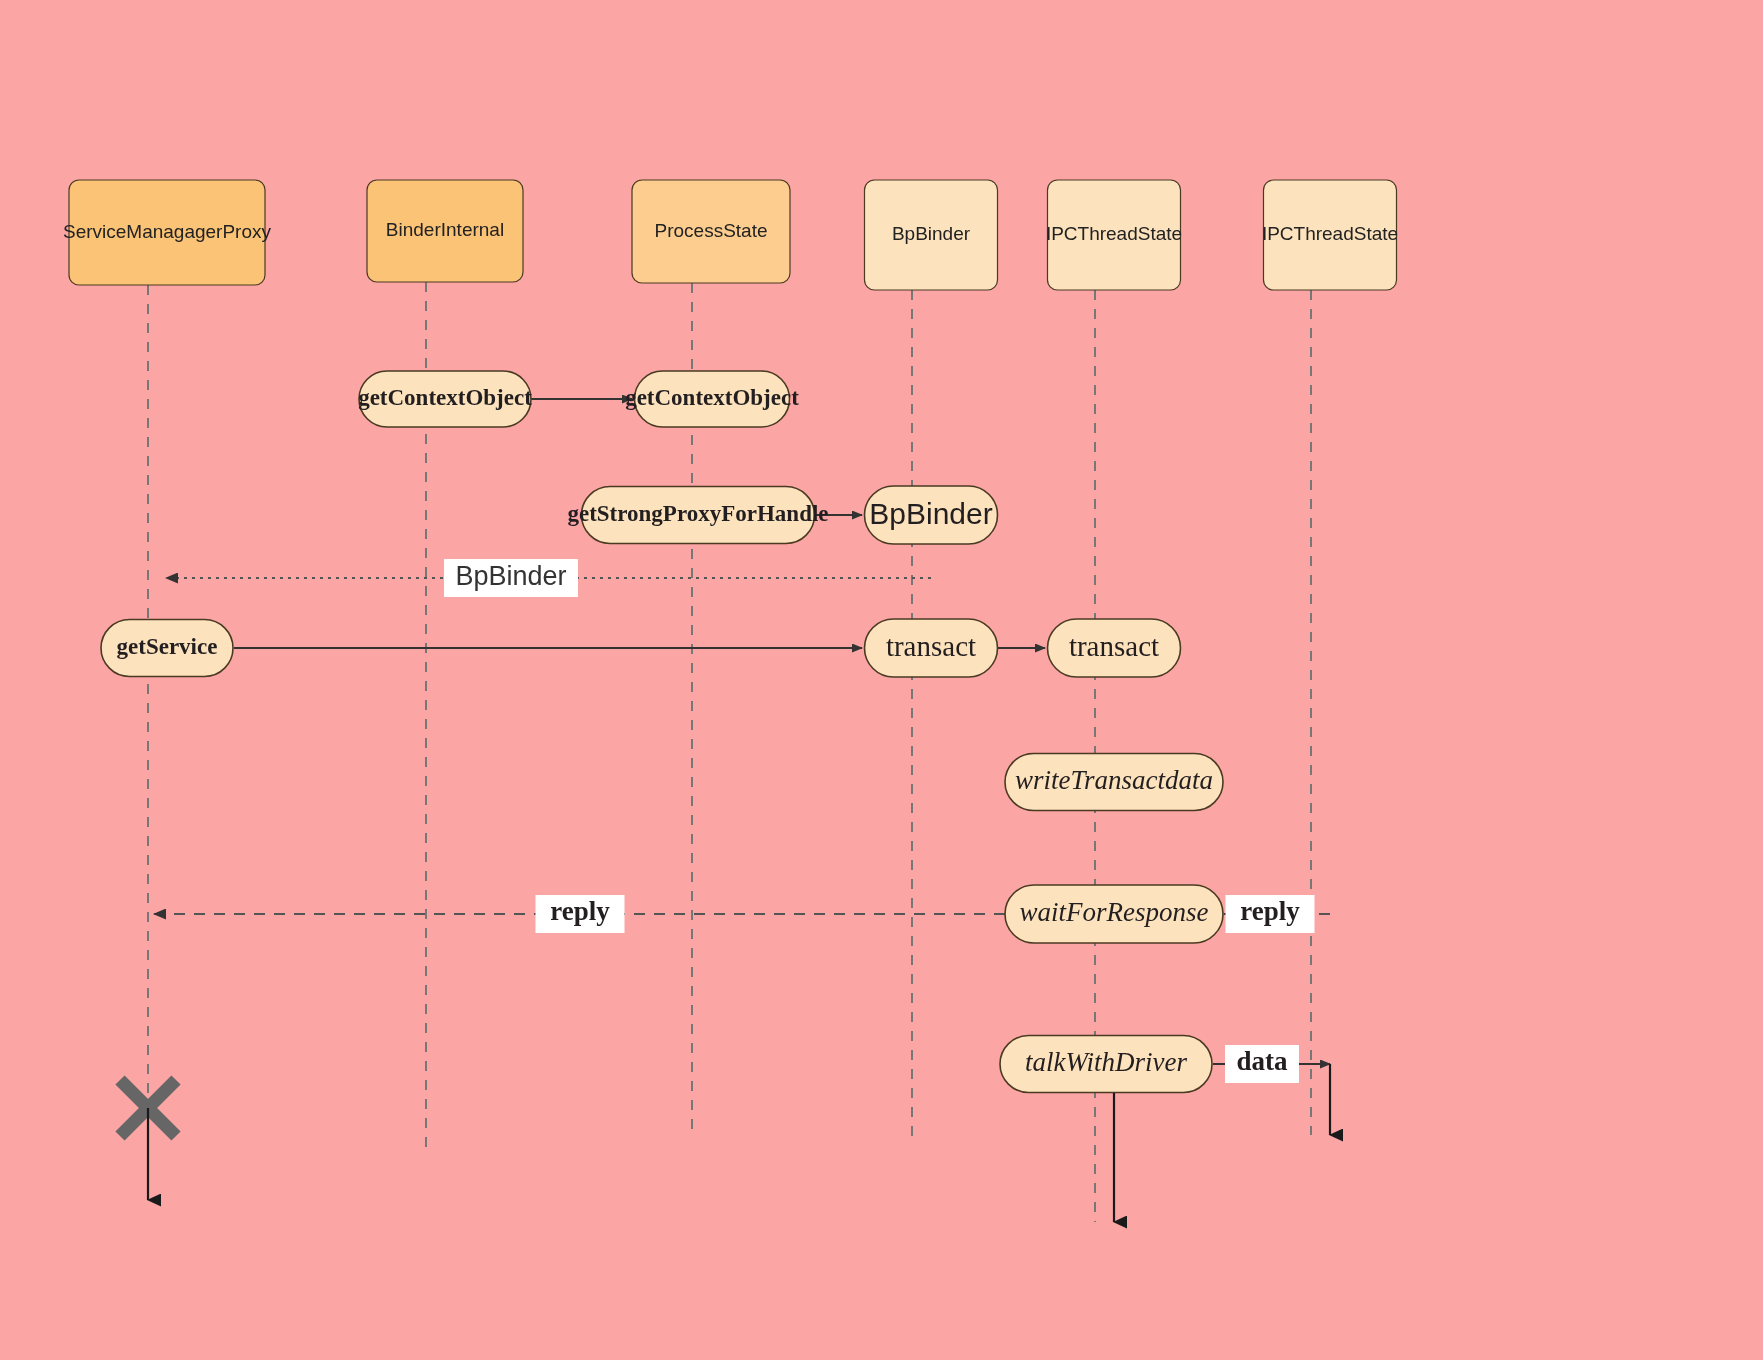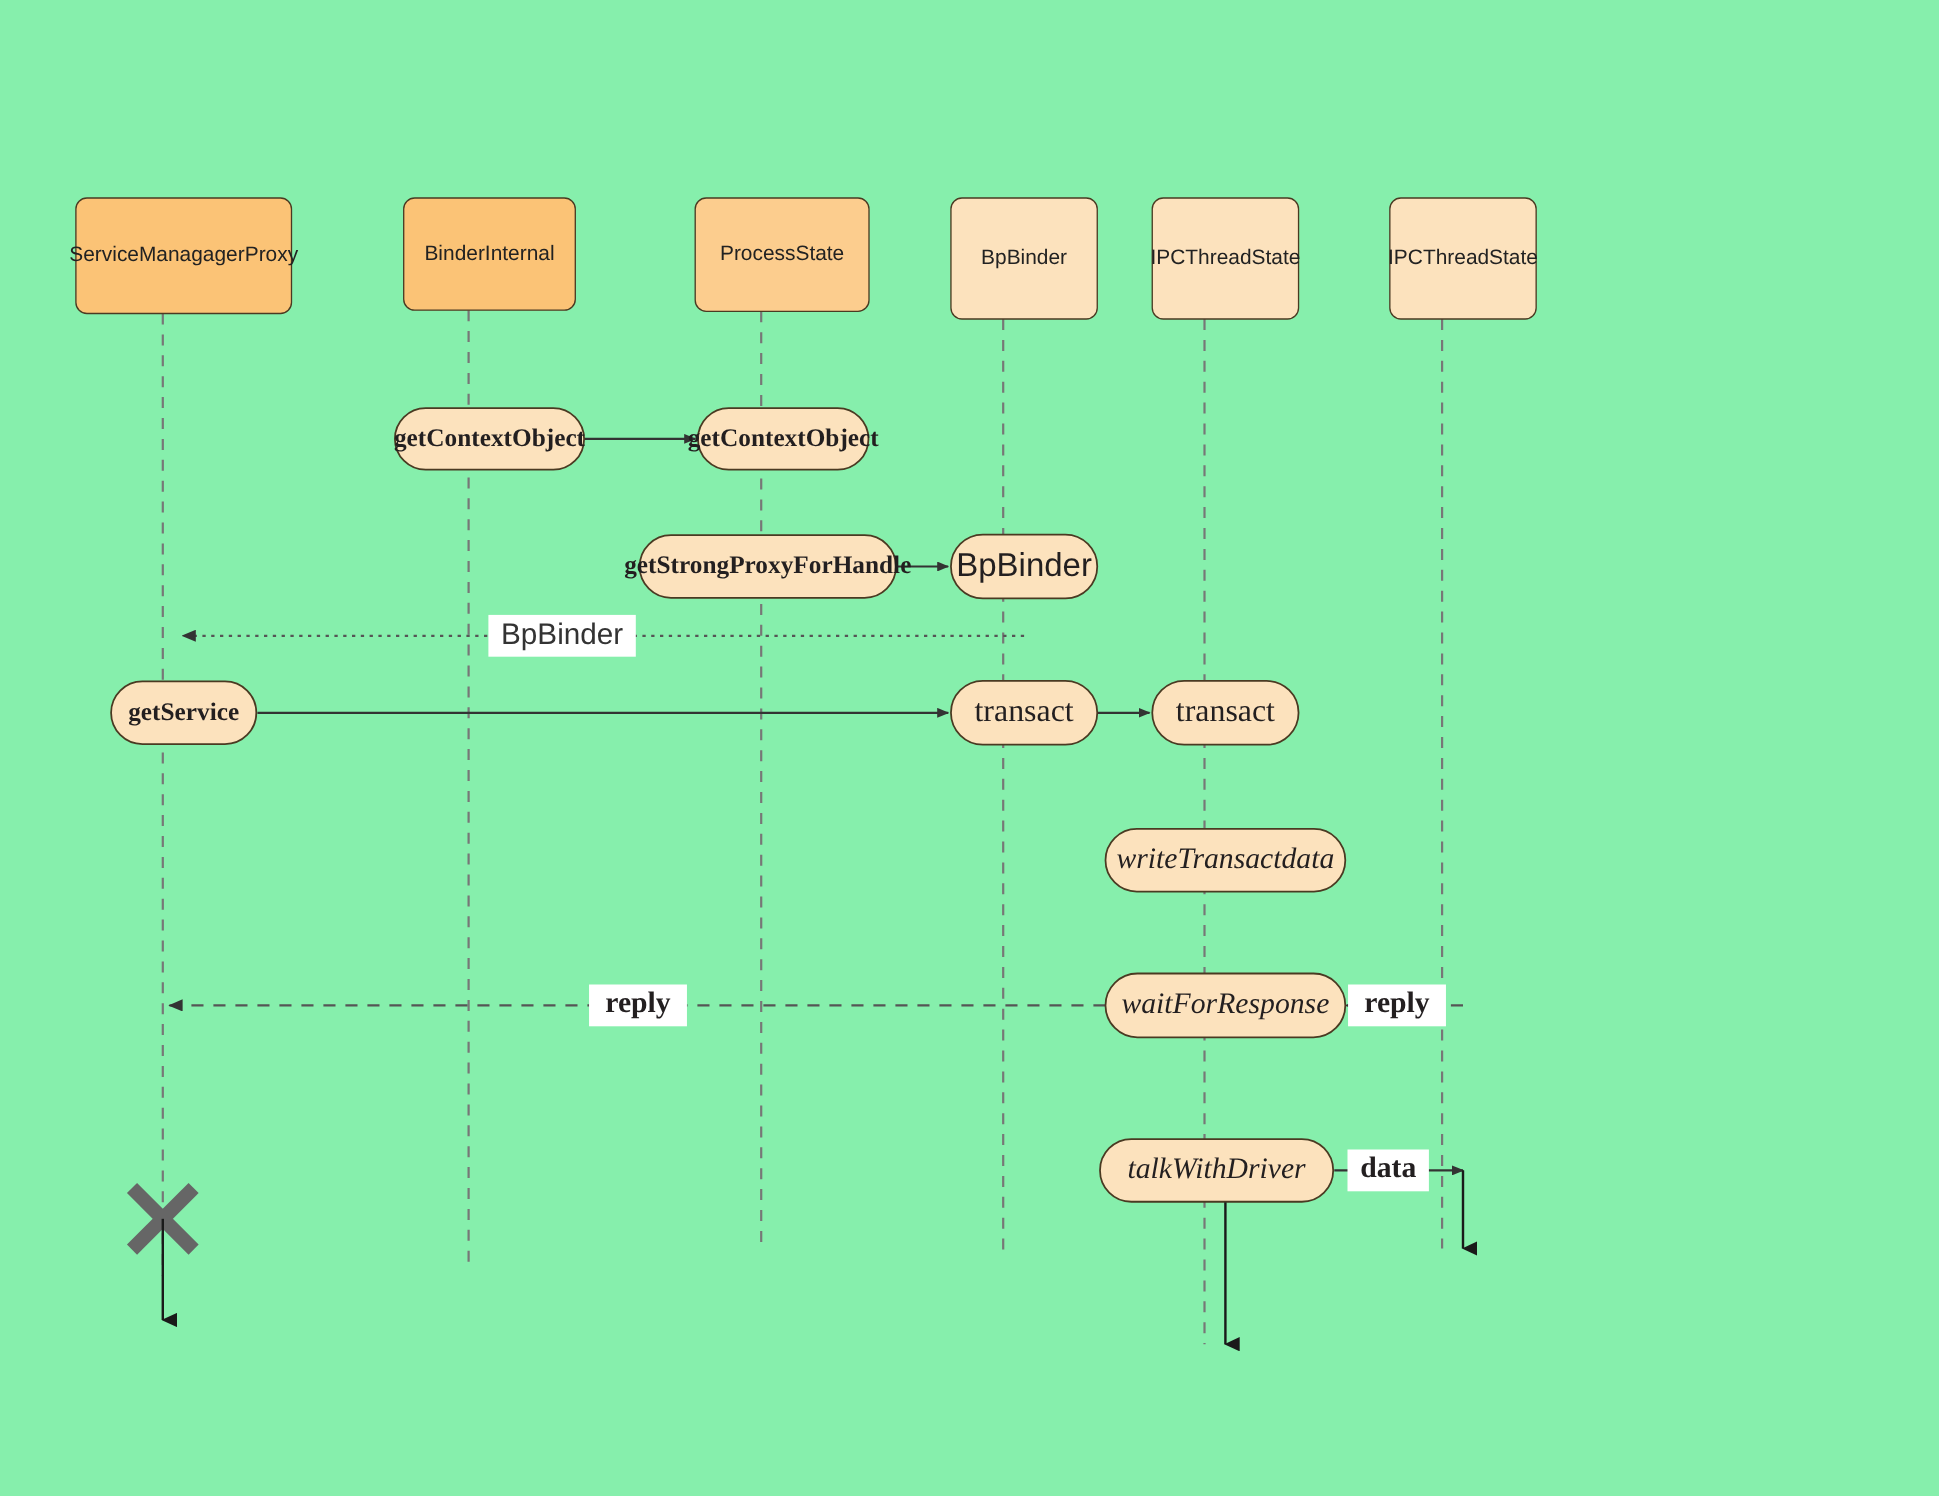--- a/index.html
+++ b/index.html
@@ -7,21 +7,21 @@
     padding: 0;
     background: #ffffff;
   }
   body {
     font-family: "Liberation Sans", sans-serif;
   }
   #canvas {
     position: relative;
     width: 1763px;
     height: 1360px;
-    background: #86efac;
+    background: #fca5a5;
     overflow: hidden;
   }
   svg#diagram {
     position: absolute;
     left: 0;
     top: 0;
     width: 1763px;
     height: 1360px;
   }
   .lifeline-box {

